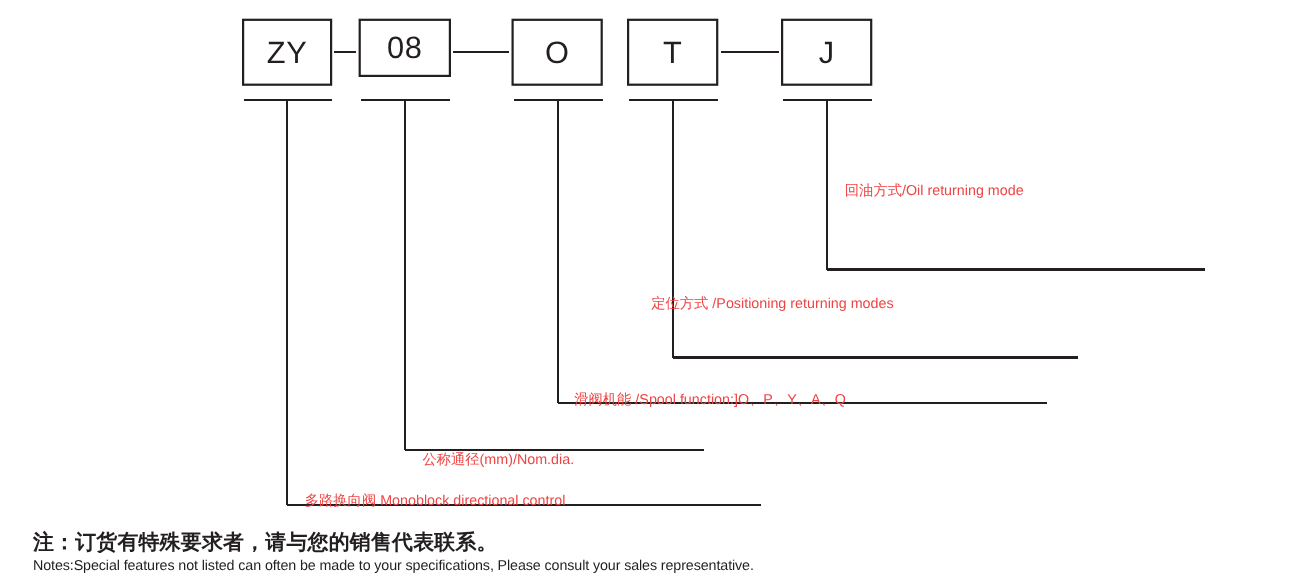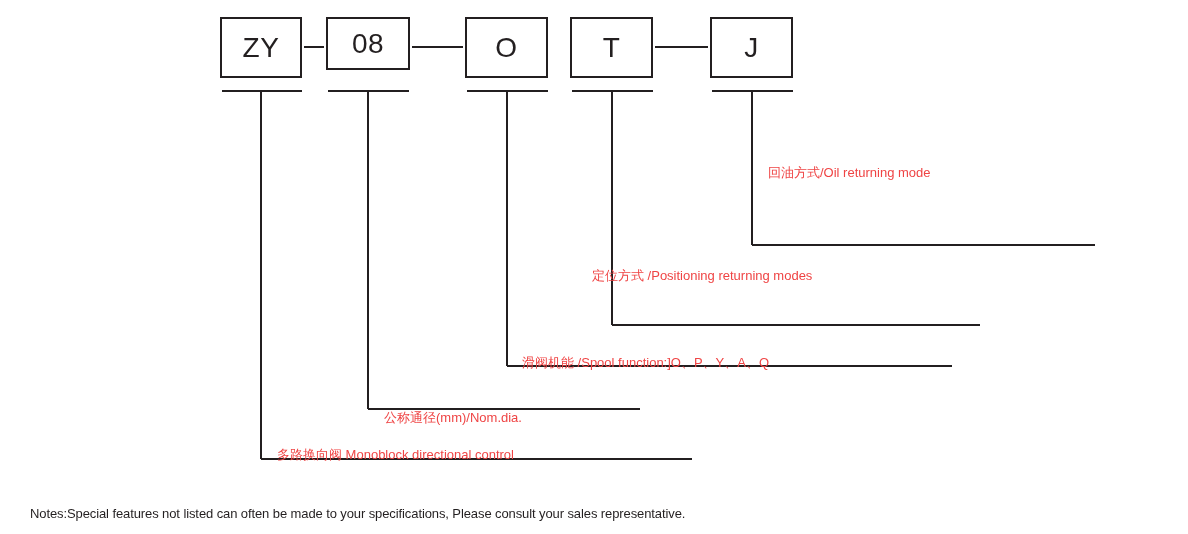--- a/index.html
+++ b/index.html
@@ -115,15 +115,16 @@
         <div class="desc-line">滑阀机能 /Spool function:]O、P、Y、A、Q</div>
       </div>
       <div class="desc-block" style="left: 384px; top: 383px; margin-top: 24px;">
         <div class="desc-line">公称通径(mm)/Nom.dia.</div>
       </div>
       <div class="desc-block" style="left: 277px; top: 444px;">
         <div class="desc-line">多路换向阀 Monoblock directional control</div>
       </div>
     </div>
 
+  <div class="notes note-cn">注：订货有特殊要求者，请与您的销售代表联系。</div>
   <div class="notes note-en">Notes:Special features not listed can often be made to your specifications, Please consult your sales representative.</div>
 
 </div>
 
 </body></html>

